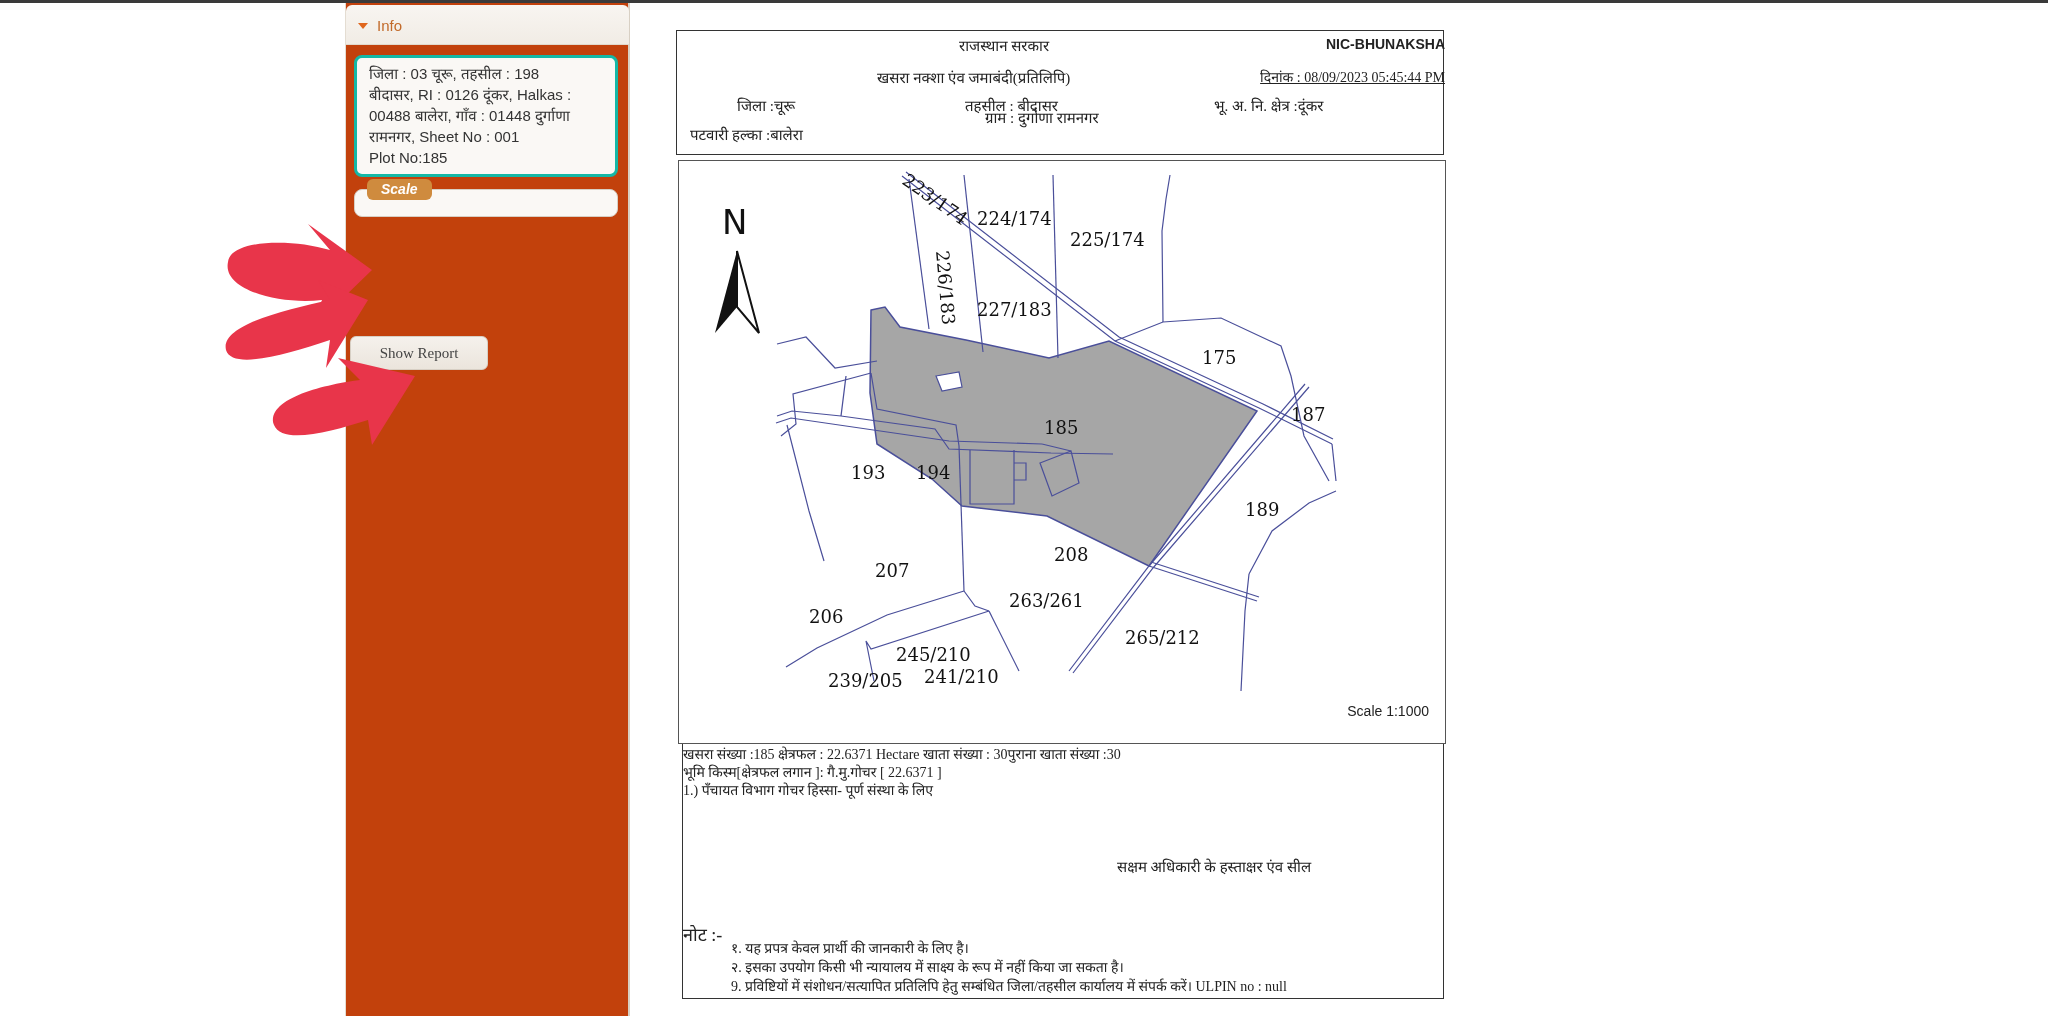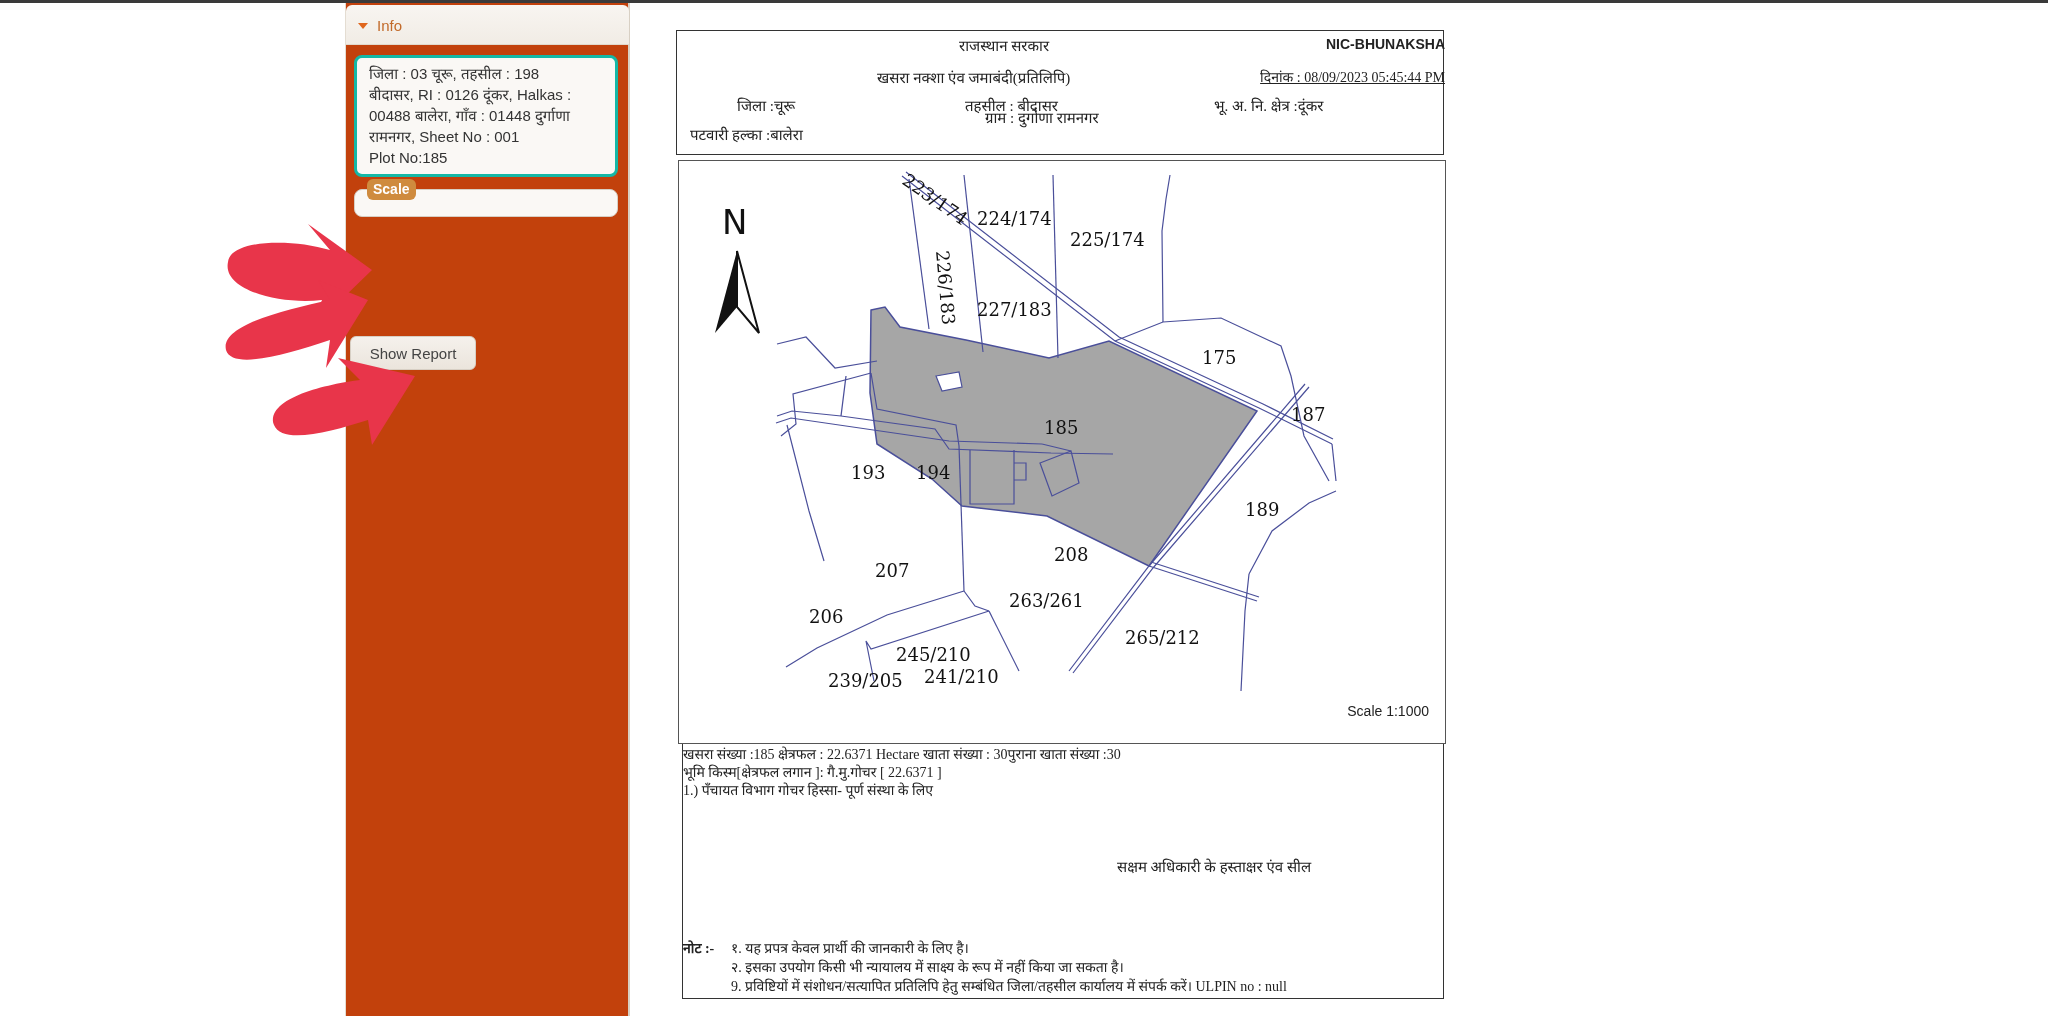--- a/index.html
+++ b/index.html
@@ -4,26 +4,26 @@
   <style>
     * { box-sizing: border-box; margin: 0; padding: 0; }
     html, body { width: 2048px; height: 1016px; overflow: hidden; background: #ffffff; font-family: "Liberation Sans", sans-serif; }
     .topbar { position: absolute; left: 0; top: 0; width: 2048px; height: 3px; background: #3a3a3a; }
     .sidebar { position: absolute; left: 345px; top: 3px; width: 285px; height: 1013px; background: #c2410c; border-left: 1px solid #e4ddd2; border-right: 2px solid #d8d0c4; }
     .panel-head { position: absolute; left: 0; top: 2px; width: 283px; height: 40px; border-bottom: 1px solid #e1d9cd; background: linear-gradient(#f8f5f1, #f1ece5); border-radius: 6px 6px 0 0; }
     .panel-head .tri { position: absolute; left: 12px; top: 18px; width: 0; height: 0; border-left: 5px solid transparent; border-right: 5px solid transparent; border-top: 6px solid #e0661d; }
     .panel-head .title { position: absolute; left: 31px; top: 12px; font-size: 15px; color: #c26a2a; }
     .infobox { position: absolute; left: 8px; top: 52px; width: 264px; height: 122px; border: 3px solid #14b8a6; border-radius: 8px; background: #faf8f5; padding: 5px 12px; font-size: 15px; line-height: 21px; color: #333; }
     .fieldset { position: absolute; left: 8px; border: 1px solid #d7cfc4; border-radius: 8px; background: #faf8f5; width: 264px; }
-    .legend { position: absolute; left: 12px; top: -11px; background: #cf8b3e; color: #fff; font-weight: bold; font-size: 14px; padding: 2px 6px; border-radius: 6px; line-height: 17px; }
+    .legend { position: absolute; left: 12px; top: -11px; background: #cf8b3e; color: #fff; font-weight: bold; font-size: 14px; padding: 2px 14px; border-radius: 6px; line-height: 17px; font-style: italic; }
     .radio-row { position: absolute; left: 20px; display: flex; align-items: center; font-size: 15px; color: #333; }
     .radio { width: 15px; height: 15px; border-radius: 50%; border: 1.5px solid #777; background: #fff; margin-right: 5px; position: relative; }
     .radio.on { border-color: #1a73e8; }
     .radio.on::after { content: ""; position: absolute; left: 2px; top: 2px; width: 8px; height: 8px; border-radius: 50%; background: #1a73e8; }
-    .btn { position: absolute; left: 4px; top: 333px; width: 126px; height: 34px; border: 1px solid #d7cfc4; border-radius: 6px; background: linear-gradient(#f5f1ec, #ebe5dc); font-size: 15px; color: #444; display: flex; align-items: center; justify-content: center; cursor: pointer; }
+    .btn { position: absolute; left: 4px; top: 333px; width: 138px; height: 34px; border: 1px solid #d7cfc4; border-radius: 6px; background: linear-gradient(#f5f1ec, #ebe5dc); font-size: 15px; color: #444; display: flex; align-items: center; justify-content: center; cursor: pointer; font-family: Liberation Serif, serif; }
     .arrows { position: absolute; left: 0; top: 0; pointer-events: none; }
     .report { position: absolute; left: 676px; top: 30px; font-family: "Liberation Serif", serif; color: #222; }
     .hdr { position: absolute; left: 0; top: 0; width: 768px; height: 125px; border: 1.5px solid #333; background: #fff; }
     .hdr span { position: absolute; white-space: nowrap; font-size: 15px; }
     .mapbox { position: absolute; left: 2px; top: 130px; width: 768px; height: 584px; border: 1.5px solid #555; background: #fff; }
     .scale { position: absolute; right: 16px; bottom: 24px; font-family: "Liberation Sans", sans-serif; font-size: 14px; color: #222; margin-top: 8px; }
     .details { position: absolute; left: 6px; top: 714px; width: 762px; height: 255px; border-left: 1.5px solid #333; border-right: 1.5px solid #333; border-bottom: 1.5px solid #333; }
     .details span { position: absolute; white-space: nowrap; font-size: 15px; }
     .plotlabel { font-family: "DejaVu Serif", serif; font-size: 18px; fill: #111; }
   </style>
@@ -144,18 +144,18 @@
       <text class="plotlabel" x="149" y="526">239/205</text>
     </svg>
     <span class="scale">Scale 1:1000</span>
   </div>
 
   <div class="details">
     <span style="left:0;top:0;font-size:14px;">खसरा संख्या :185 क्षेत्रफल  : 22.6371 Hectare  खाता संख्या   : 30पुराना खाता संख्या   :30</span>
     <span style="left:0;top:18px;font-size:14px;">भूमि किस्म[क्षेत्रफल लगान ]: गै.मु.गोचर [ 22.6371 ]</span>
     <span style="left:0;top:36px;font-size:14px;">1.) पँचायत विभाग गोचर   हिस्सा- पूर्ण    संस्था के लिए</span>
     <span style="left:434px;top:112px;">सक्षम अधिकारी के हस्ताक्षर एंव सील</span>
-    <span style="left:0;top:194px;font-size:14px;font-weight:bold;">नोट :-</span>
+    <span style="left:0;top:178px;font-size:18px;">नोट :-</span>
     <span style="left:48px;top:194px;font-size:14px;">१. यह प्रपत्र केवल प्रार्थी की जानकारी के लिए है।</span>
     <span style="left:48px;top:213px;font-size:14px;">२. इसका उपयोग किसी भी न्यायालय में साक्ष्य के रूप में नहीं किया जा सकता है।</span>
     <span style="left:48px;top:232px;font-size:14px;">9. प्रविष्टियों में संशोधन/सत्यापित प्रतिलिपि  हेतु सम्बंधित जिला/तहसील कार्यालय में संपर्क करें।  ULPIN no : null</span>
   </div>
 </div>
 
 </body></html>

